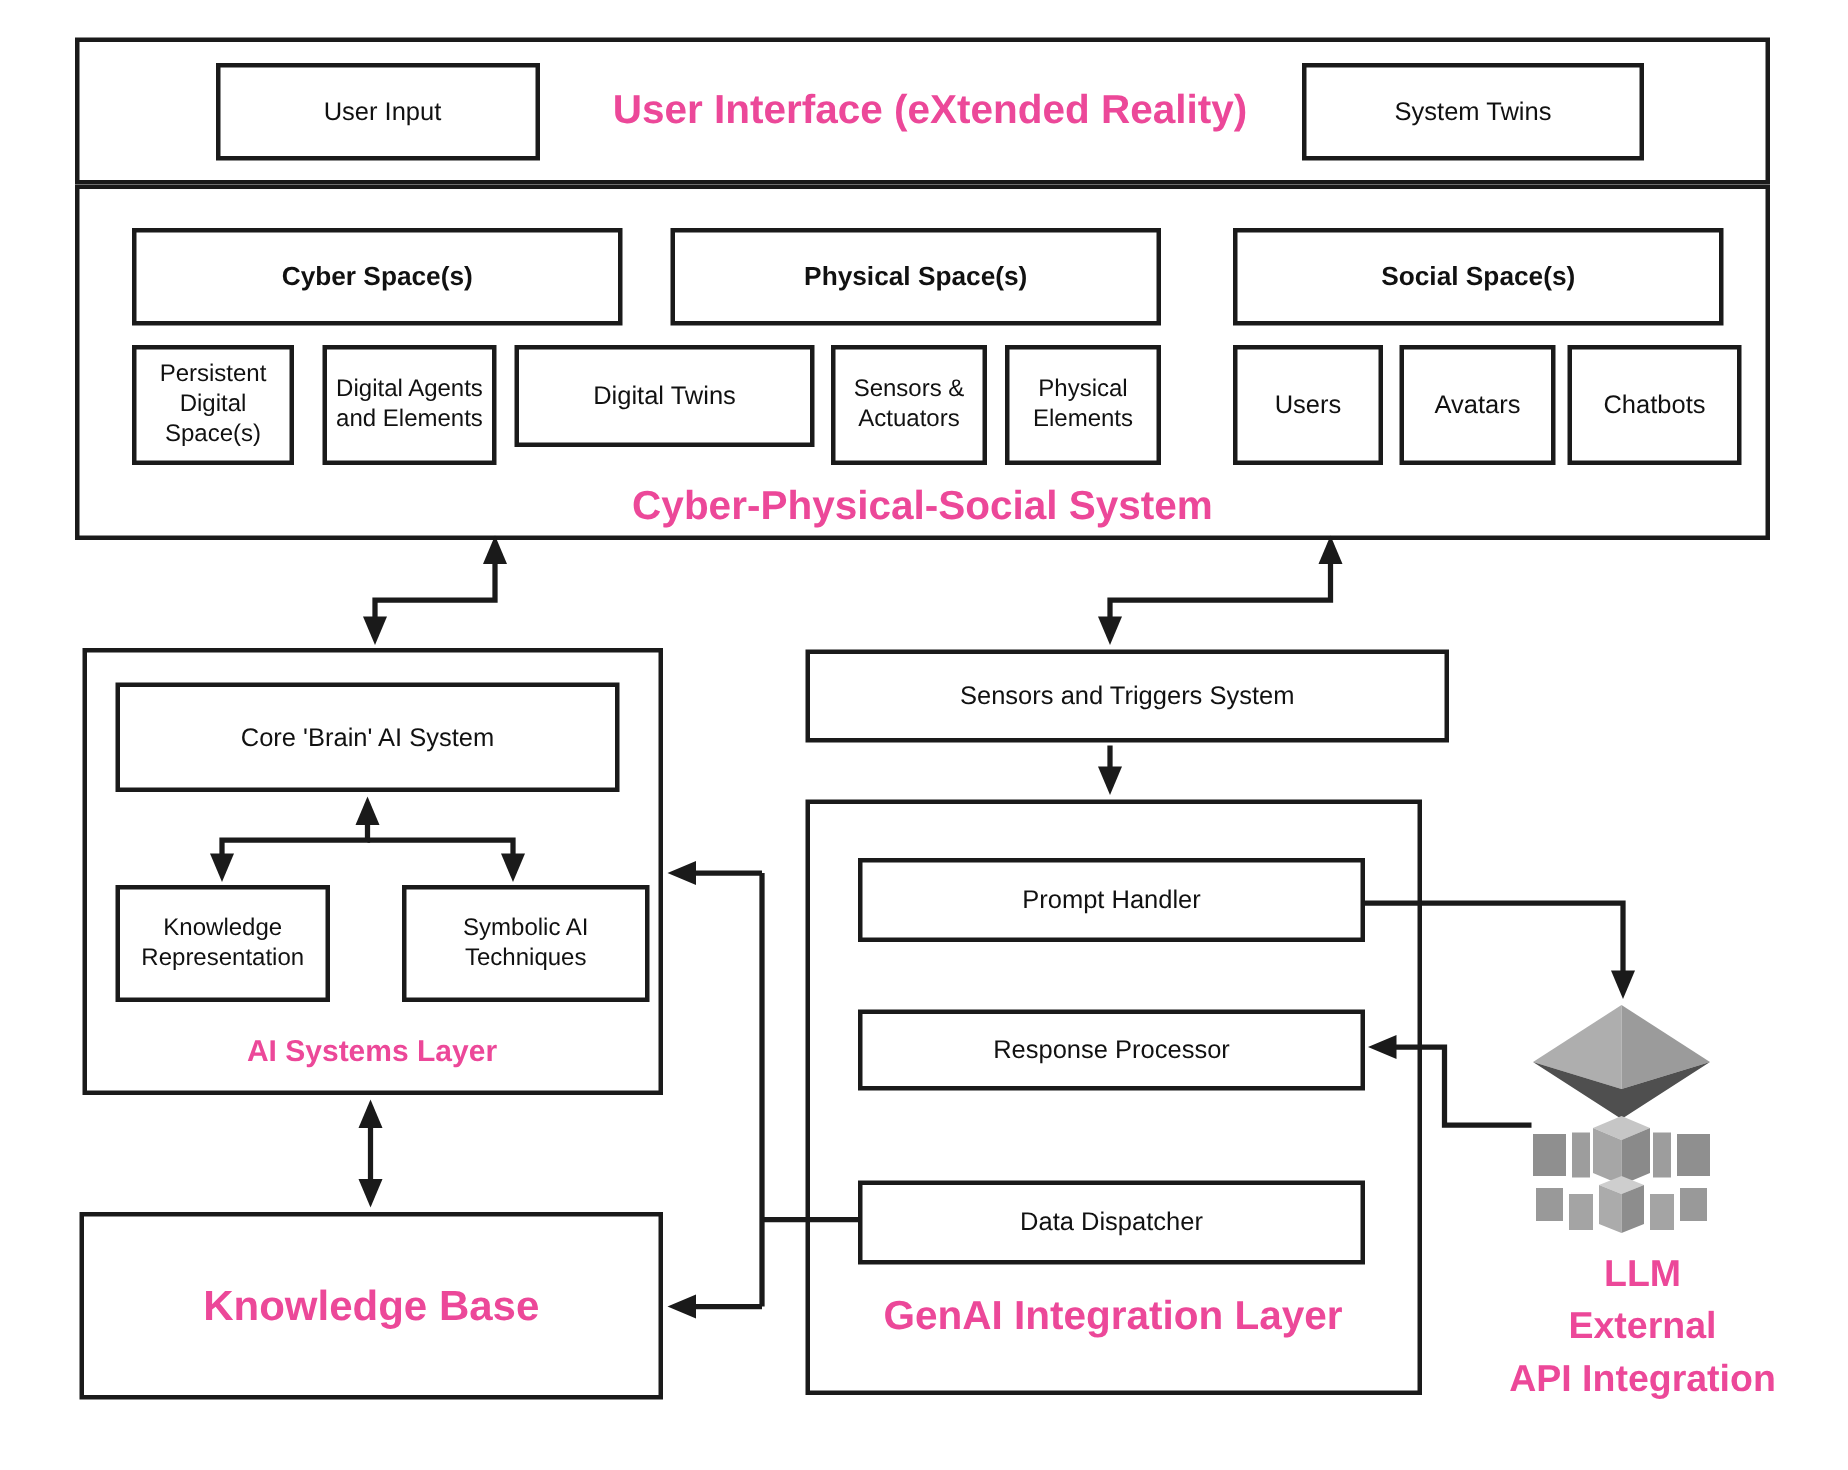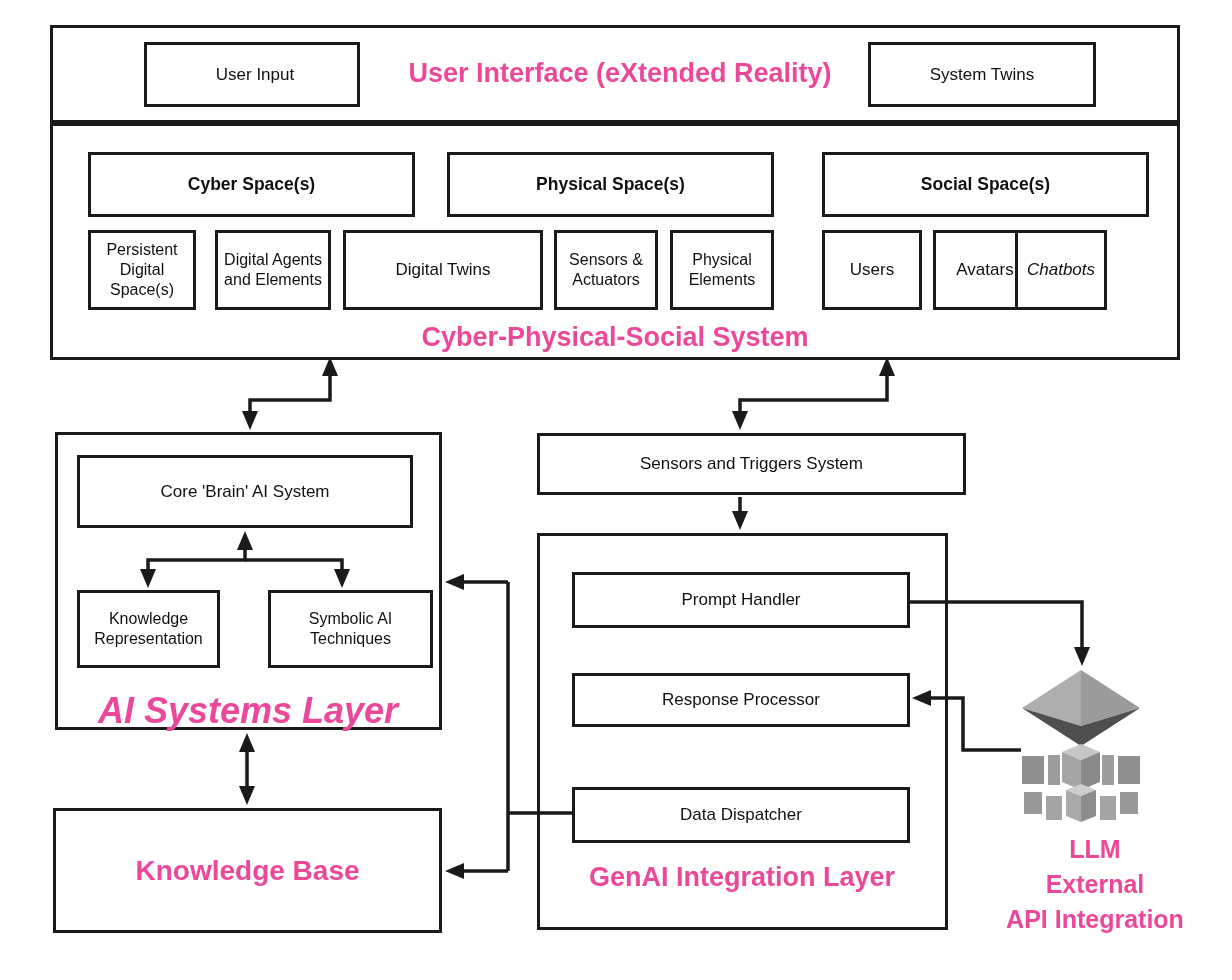--- a/index.html
+++ b/index.html
@@ -32,34 +32,34 @@
   <div class="node" style="left:868px;top:42px;width:228px;height:65px;">System Twins</div>
 
   <div class="node" style="left:50px;top:123px;width:1130px;height:237px;"></div>
 
   <div class="node hdr" style="left:88px;top:152px;width:327px;height:65px;">Cyber Space(s)</div>
   <div class="node hdr" style="left:447px;top:152px;width:327px;height:65px;">Physical Space(s)</div>
   <div class="node hdr" style="left:822px;top:152px;width:327px;height:65px;">Social Space(s)</div>
 
   <div class="node small" style="left:88px;top:230px;width:108px;height:80px;">Persistent Digital Space(s)</div>
   <div class="node small" style="left:215px;top:230px;width:116px;height:80px;">Digital Agents and Elements</div>
-  <div class="node" style="left:343px;top:230px;width:200px;height:80px;">Digital Twins</div>
+  <div class="node" style="left:343px;top:230px;width:200px;height:68px;">Digital Twins</div>
   <div class="node small" style="left:554px;top:230px;width:104px;height:80px;">Sensors &amp; Actuators</div>
   <div class="node small" style="left:670px;top:230px;width:104px;height:80px;">Physical Elements</div>
   <div class="node" style="left:822px;top:230px;width:100px;height:80px;">Users</div>
   <div class="node" style="left:933px;top:230px;width:104px;height:80px;">Avatars</div>
-  <div class="node" style="left:1015px;top:230px;width:92px;height:80px;font-style:italic;">Chatbots</div>
+  <div class="node" style="left:1045px;top:230px;width:116px;height:80px;">Chatbots</div>
 
   <div class="biglabel" style="left:365px;top:322px;width:500px;font-size:27px;">Cyber-Physical-Social System</div>
 
   <div class="node" style="left:55px;top:432px;width:387px;height:298px;"></div>
   <div class="node small" style="left:77px;top:590px;width:143px;height:78px;">Knowledge Representation</div>
   <div class="node" style="left:77px;top:455px;width:336px;height:73px;">Core 'Brain' AI System</div>
   <div class="node small" style="left:268px;top:590px;width:165px;height:78px;">Symbolic AI Techniques</div>
-  <div class="biglabel" style="left:48px;top:690px;width:400px;font-size:36px;font-style:italic;">AI Systems Layer</div>
+  <div class="biglabel" style="left:48px;top:690px;width:400px;font-size:20px;">AI Systems Layer</div>
 
   <div class="node" style="left:53px;top:808px;width:389px;height:125px;"></div>
   <div class="biglabel" style="left:53px;top:855px;width:389px;font-size:28px;">Knowledge Base</div>
 
   <div class="node" style="left:537px;top:433px;width:429px;height:62px;">Sensors and Triggers System</div>
 
   <div class="node" style="left:537px;top:533px;width:411px;height:397px;"></div>
   <div class="node" style="left:572px;top:572px;width:338px;height:56px;">Prompt Handler</div>
   <div class="node" style="left:572px;top:673px;width:338px;height:54px;">Response Processor</div>
   <div class="node" style="left:572px;top:787px;width:338px;height:56px;">Data Dispatcher</div>

